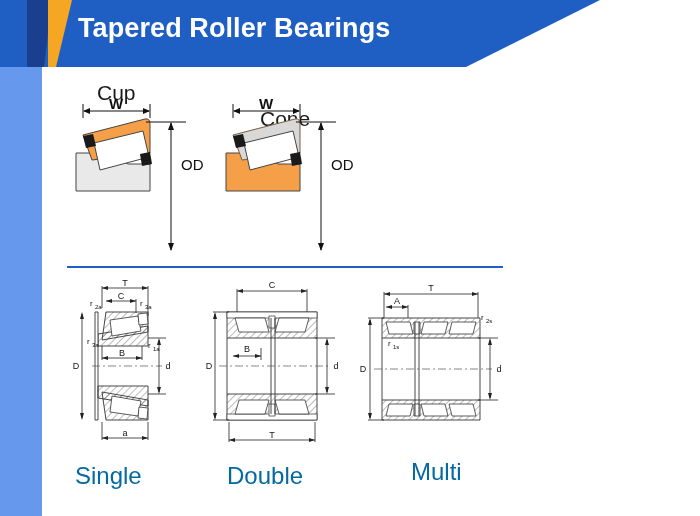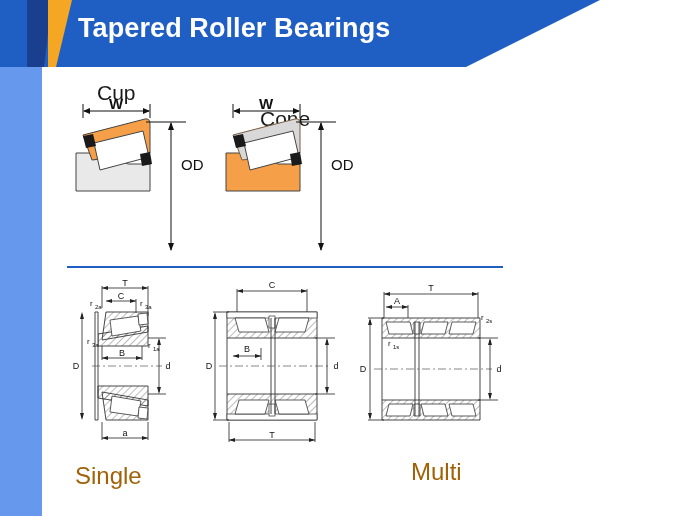--- a/index.html
+++ b/index.html
@@ -40,21 +40,21 @@
   }
 
   .cap{
     position:absolute;color:#1a1a1a;font-size:21px;
     font-family:"Liberation Sans", sans-serif;white-space:nowrap;
   }
   .cap-cup{left:97px;top:81px;}
   .cap-cone{left:260px;top:81px;margin-top:26px;}
 
   .bottom-cap{
-    position:absolute;color:#a16207;font-size:24px;
+    position:absolute;color:#0369a1;font-size:24px;
     font-family:"Liberation Sans", sans-serif;white-space:nowrap;
   }
   .bc-single{left:75px;top:462px;}
   .bc-double{left:227px;top:462px;}
   .bc-multi{left:411px;top:458px;}
 
   .fig{position:absolute;}
   .fig-cup{left:66px;top:98px;}
   .fig-cone{left:216px;top:98px;}
   .fig-single{left:62px;top:278px;}
@@ -390,15 +390,16 @@
         <polygon points="138,60 136,67 140,67" fill="#222" stroke="none"></polygon>
         <polygon points="138,122 136,115 140,115" fill="#222" stroke="none"></polygon>
         <line x1="126" y1="60" x2="146" y2="60"></line>
         <line x1="126" y1="122" x2="146" y2="122"></line>
       </g>
       <text x="147" y="94" font-size="9" fill="#111" text-anchor="middle">d</text>
     </svg>
   </div>
 
   <div class="bottom-cap bc-single">Single</div>
+  <div class="bottom-cap bc-double">Double</div>
   <div class="bottom-cap bc-multi">Multi</div>
 
 </div>
 
 </body></html>

